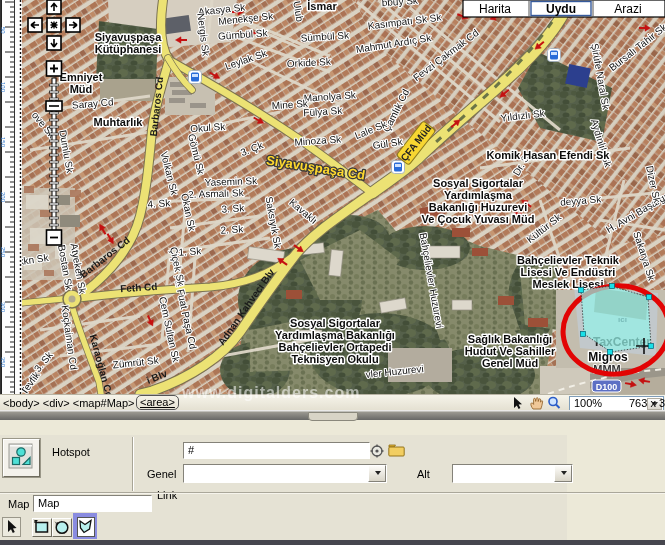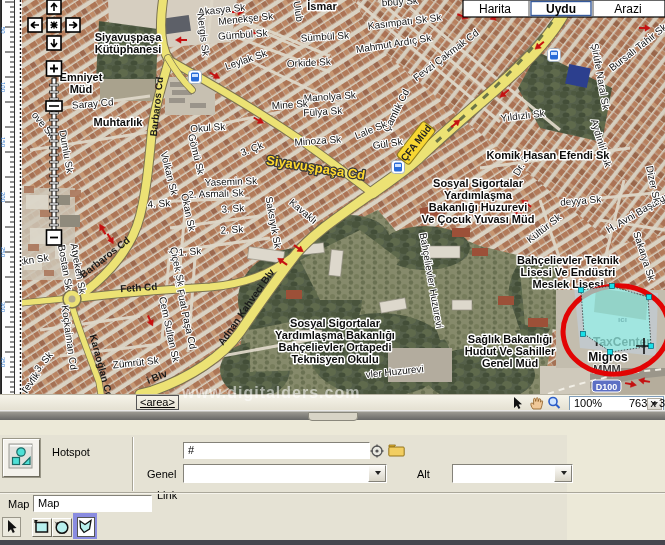--- a/index.html
+++ b/index.html
@@ -534,22 +534,23 @@
 <text x="1" y="252" transform="rotate(90 3 249)">250</text>
 <text x="1" y="307" transform="rotate(90 3 304)">300</text>
 <text x="1" y="362" transform="rotate(90 3 359)">350</text>
 </g>
 </svg>
 
 </div>
 
 <div class="abs" style="left:0;top:394px;width:665px;height:16px;background:linear-gradient(#f6f4ea,#e3dfd0);border-top:1px solid #b8b4a4;">
 
-
-  <div class="abs tt" style="left:136px;top:0px;border:1px solid #555;border-radius:0;padding:0 3px 1px 3px;text-decoration:underline;">&lt;area&gt;</div>
+  <div class="abs tt" style="left:3px;top:2px;white-space:nowrap;">&lt;body&gt; &lt;div&gt; &lt;map#Map&gt;&nbsp;</div>
+
+  <div class="abs tt" style="left:136px;top:0px;border:1px solid #555;border-radius:5px;padding:0 3px 1px 3px;text-decoration:underline;">&lt;area&gt;</div>
 
   <svg class="abs" style="left:511px;top:1px" width="14" height="14" viewBox="0 0 14 14">
         <path d="M3,1 L3,12 L5.8,9.4 L7.6,13 L9.4,12.1 L7.6,8.6 L11,8.2 Z" fill="#111"></path>
       </svg>
 
   <svg class="abs" style="left:529px;top:1px" width="15" height="14" viewBox="0 0 15 14">
         <path d="M4,13 C2.5,11 1.5,9 2,7.5 C2.5,6.5 3.5,6.8 4,7.6 L4.6,8.4 L4.6,3.4 C4.6,2 6.2,2 6.4,3.3 L6.7,5.4 L7.2,2.6 C7.5,1.2 9,1.4 9.1,2.8 L9.2,5.5 L9.9,3.4 C10.3,2.2 11.6,2.5 11.6,3.8 L11.6,6.2 L12.1,5.2 C12.6,4.2 13.8,4.6 13.6,5.8 C13.3,7.8 12.8,10.8 11.8,13 Z" fill="#f0c898" stroke="#8a5a22" stroke-width="0.8"></path>
       </svg>
 
   <svg class="abs" style="left:547px;top:1px" width="14" height="14" viewBox="0 0 14 14">

